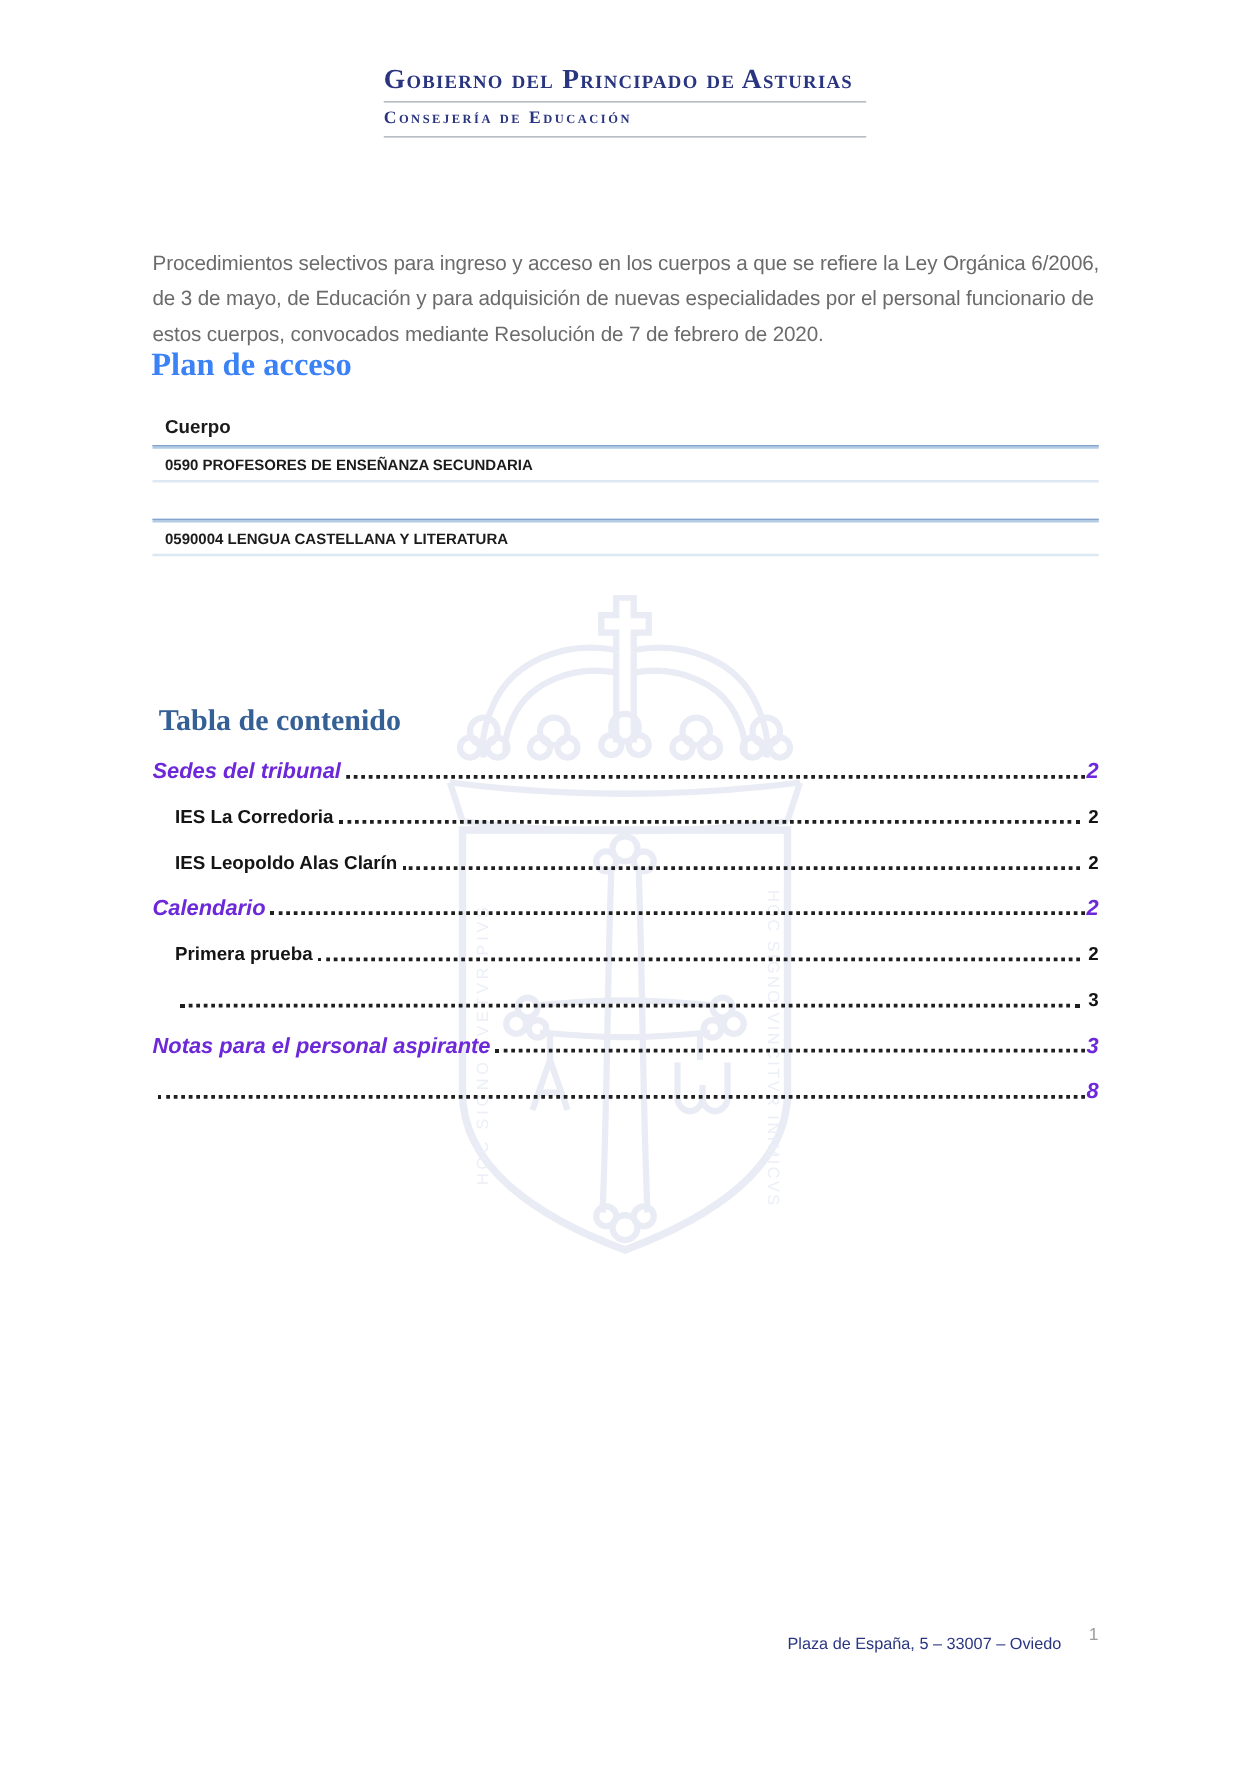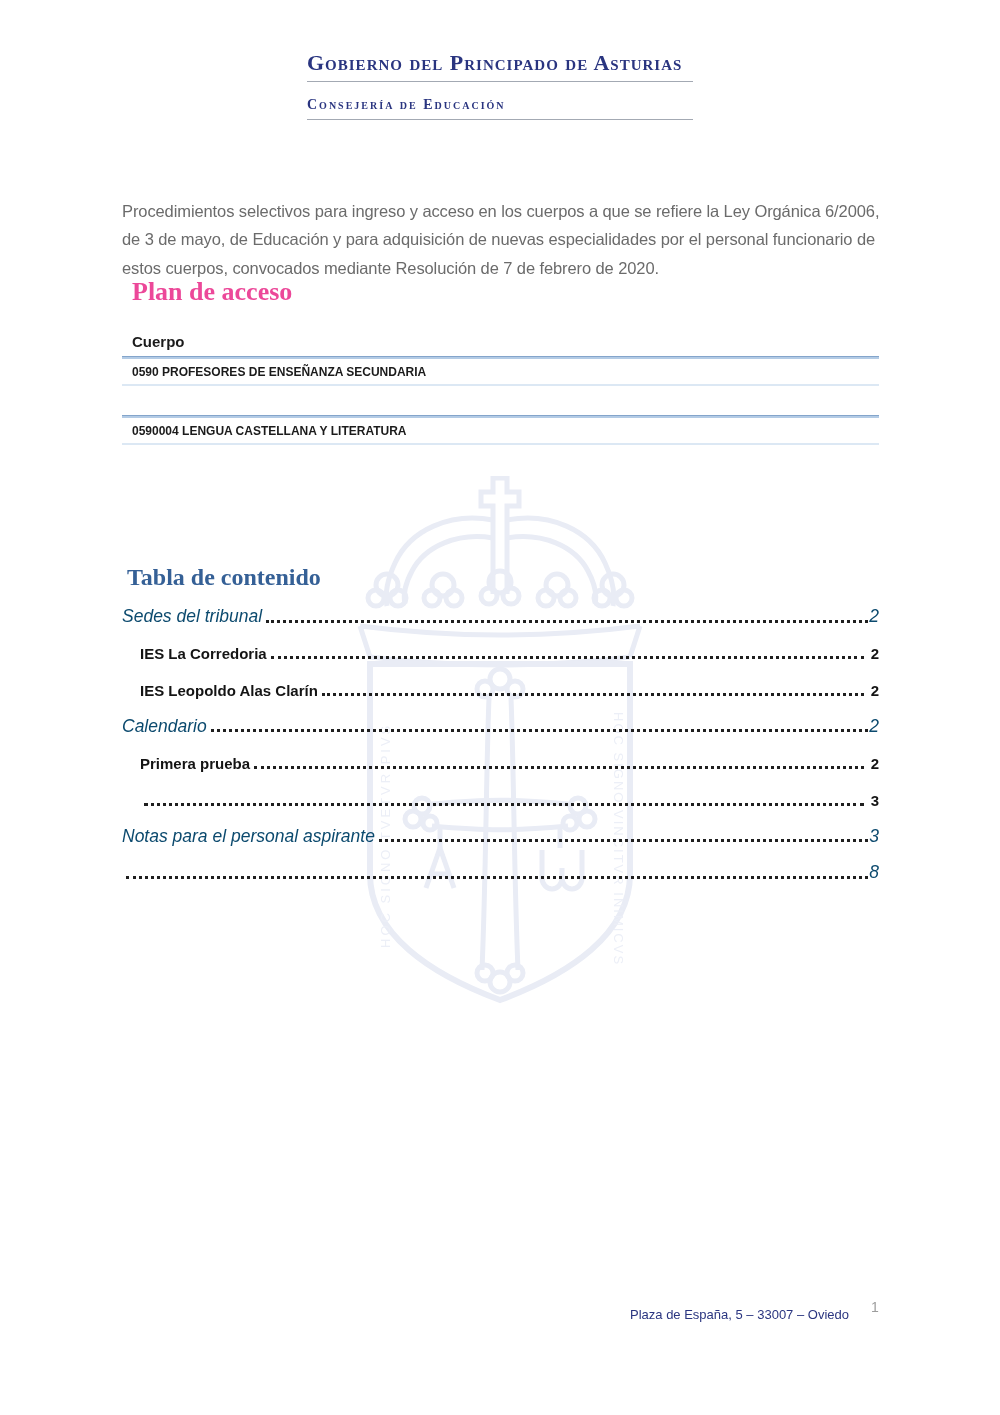--- a/index.html
+++ b/index.html
@@ -8,49 +8,49 @@
 
   
   .watermark{position:absolute;left:338px;top:476px;width:324px;height:529px;z-index:0;}
 
   
   .gov-header{position:absolute;top:50px;left:307px;width:386px;text-align:left;z-index:1;}
   .gov-title{font-family:"Liberation Serif",serif;font-variant:small-caps;font-weight:700;
              font-size:22px;letter-spacing:1px;color:#2a3580;line-height:1.15;}
   .hrule{border:none;border-top:1px solid #a3a9b3;margin:0;}
   .hrule.r1{margin-top:6px;}
-  .gov-sub{margin-top:15px;font-family:"Liberation Serif",serif;font-variant:small-caps;
+  .gov-sub{margin-top:5px;font-family:"Liberation Serif",serif;font-variant:small-caps;
            font-weight:700;font-size:14px;letter-spacing:2px;color:#2a3580;line-height:1.1;}
   .hrule.r2{margin-top:6px;}
 
   
   .intro{position:absolute;top:180px;left:122px;width:760px;font-size:16.5px;
          line-height:28.5px;color:#6b6b6b;letter-spacing:-0.1px;z-index:1;}
 
   
-  .h1{position:absolute;top:277px;left:132px;font-family:"Liberation Serif",serif;
-      font-weight:700;font-size:26px;color:#ec4899;z-index:1;margin:0;}
+  .h1{position:absolute;top:277px;left:121px;font-family:"Liberation Serif",serif;
+      font-weight:700;font-size:26px;color:#3b82f6;z-index:1;margin:0;}
   .h2{position:absolute;top:558px;left:121px;font-family:"Liberation Serif",serif;
       font-weight:700;font-size:24px;color:#356096;z-index:1;margin:6px;}
 
   
   .field{position:absolute;left:122px;width:757px;z-index:1;}
   .field .flabel{font-size:15px;font-weight:700;color:#1b1b1b;padding:0 0 5px 10px;line-height:1.2;}
   .bar-strong{height:2px;background:#b3cbe5;border-top:1px solid #84a5cb;}
   .field .fvalue{font-size:12px;font-weight:700;color:#1b1b1b;padding:6px 0 5px 10px;line-height:1.2;}
   .bar-light{height:2px;background:#dce8f4;}
   #field-cuerpo{top:333px;}
   #field-especialidad{top:415px;}
 
   
   .toc{position:absolute;top:596px;left:122px;width:757px;z-index:1;}
   .toc-row{display:flex;align-items:flex-end;height:36.6px;padding-bottom:7px;box-sizing:border-box;}
   .toc-row .lbl{white-space:nowrap;line-height:1.05;}
   .toc-row .pg{line-height:1.05;}
-  .lvl1 .lbl,.lvl1 .pg{font-size:17.5px;font-weight:400;font-style:italic;color:#0c4a6e;}
+  .lvl1 .lbl,.lvl1 .pg{font-size:17.5px;font-weight:700;font-style:italic;color:#6d28d9;}
   .lvl2{padding-left:18px;}
   .lvl2 .lbl,.lvl2 .pg{font-size:15px;font-weight:700;color:#141414;}
   .dots{flex:1;height:0;align-self:flex-end;border-bottom:3px dotted #1f1f1f;margin:0 1px 3px 4px;}
   .lvl2 .dots{margin-right:7px;}
 
   
   .footer{position:absolute;top:1307px;left:122px;width:727px;text-align:right;
           font-size:13px;color:#2a3580;z-index:1;}
   .pagenum{position:absolute;top:1299px;left:860px;width:30px;text-align:center;
            font-size:14px;color:#9d9d9d;z-index:1;}

